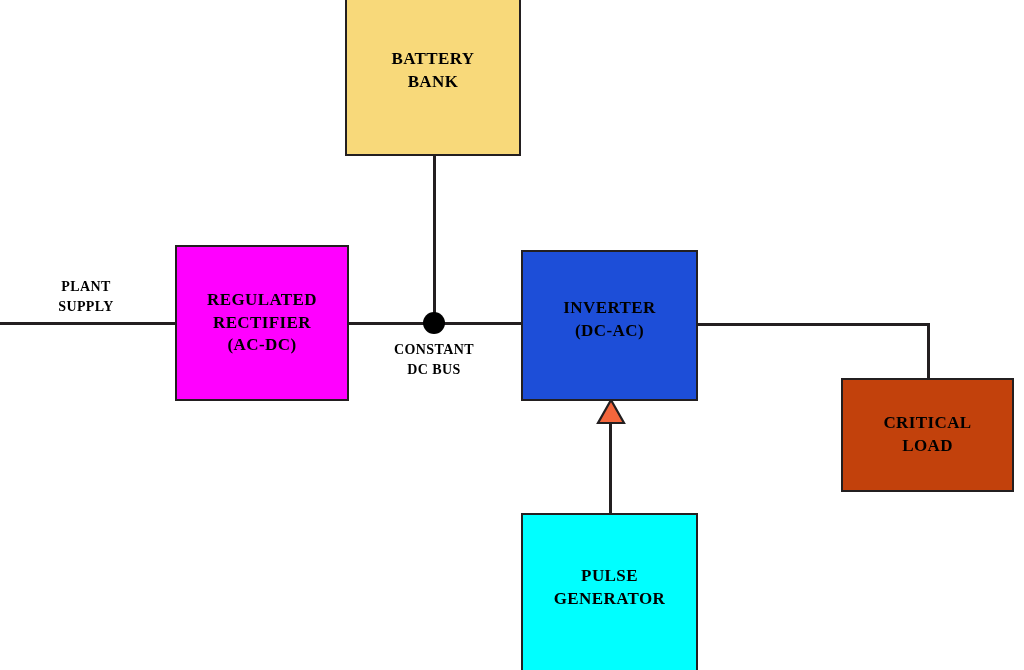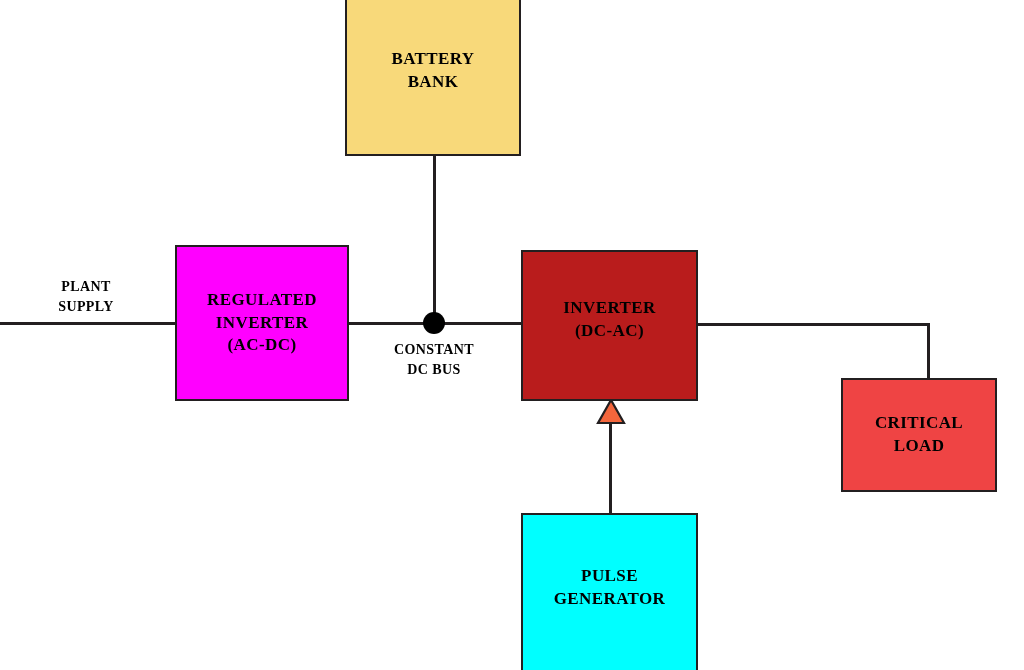--- a/index.html
+++ b/index.html
@@ -43,33 +43,33 @@
     background: #f8d97a;
     align-items: flex-start;
     padding-top: 48px;
   }
   #regulated-rectifier {
     left: 175px; top: 245px; width: 174px; height: 156px;
     background: #ff00ff;
   }
   #inverter {
     left: 521px; top: 250px; width: 177px; height: 151px;
-    background: #b91c1c;
+    background: #1d4ed8;
     align-items: flex-start;
     padding-top: 45px;
   }
   #pulse-generator {
     left: 521px; top: 513px; width: 177px; height: 160px;
     background: #00ffff;
     align-items: flex-start;
     padding-top: 50px;
   }
   #critical-load {
-    left: 841px; top: 378px; width: 156px; height: 114px;
-    background: #ef4444;
+    left: 841px; top: 378px; width: 173px; height: 114px;
+    background: #c2410c;
   }
 
   
   .wire-h {
     position: absolute;
     height: 0;
     border-top: 3px solid #231f20;
   }
   .wire-v {
     position: absolute;
@@ -143,21 +143,21 @@
   <div id="pulse-arrow-head">
     <svg width="30" height="26" viewBox="0 0 30 26" xmlns="http://www.w3.org/2000/svg">
       <polygon points="15,1 28,24 2,24" fill="#f4663c" stroke="#231f20" stroke-width="2.2" stroke-linejoin="miter"></polygon>
     </svg>
   </div>
 
   <div class="block" id="battery-bank">BATTERY
 BANK</div>
 
   <div class="block" id="regulated-rectifier">REGULATED
-INVERTER
+RECTIFIER
 (AC-DC)</div>
 
   <div class="block" id="inverter">INVERTER
 (DC-AC)</div>
 
   <div class="block" id="pulse-generator">PULSE
 GENERATOR</div>
 
   <div class="block" id="critical-load">CRITICAL
 LOAD</div>

